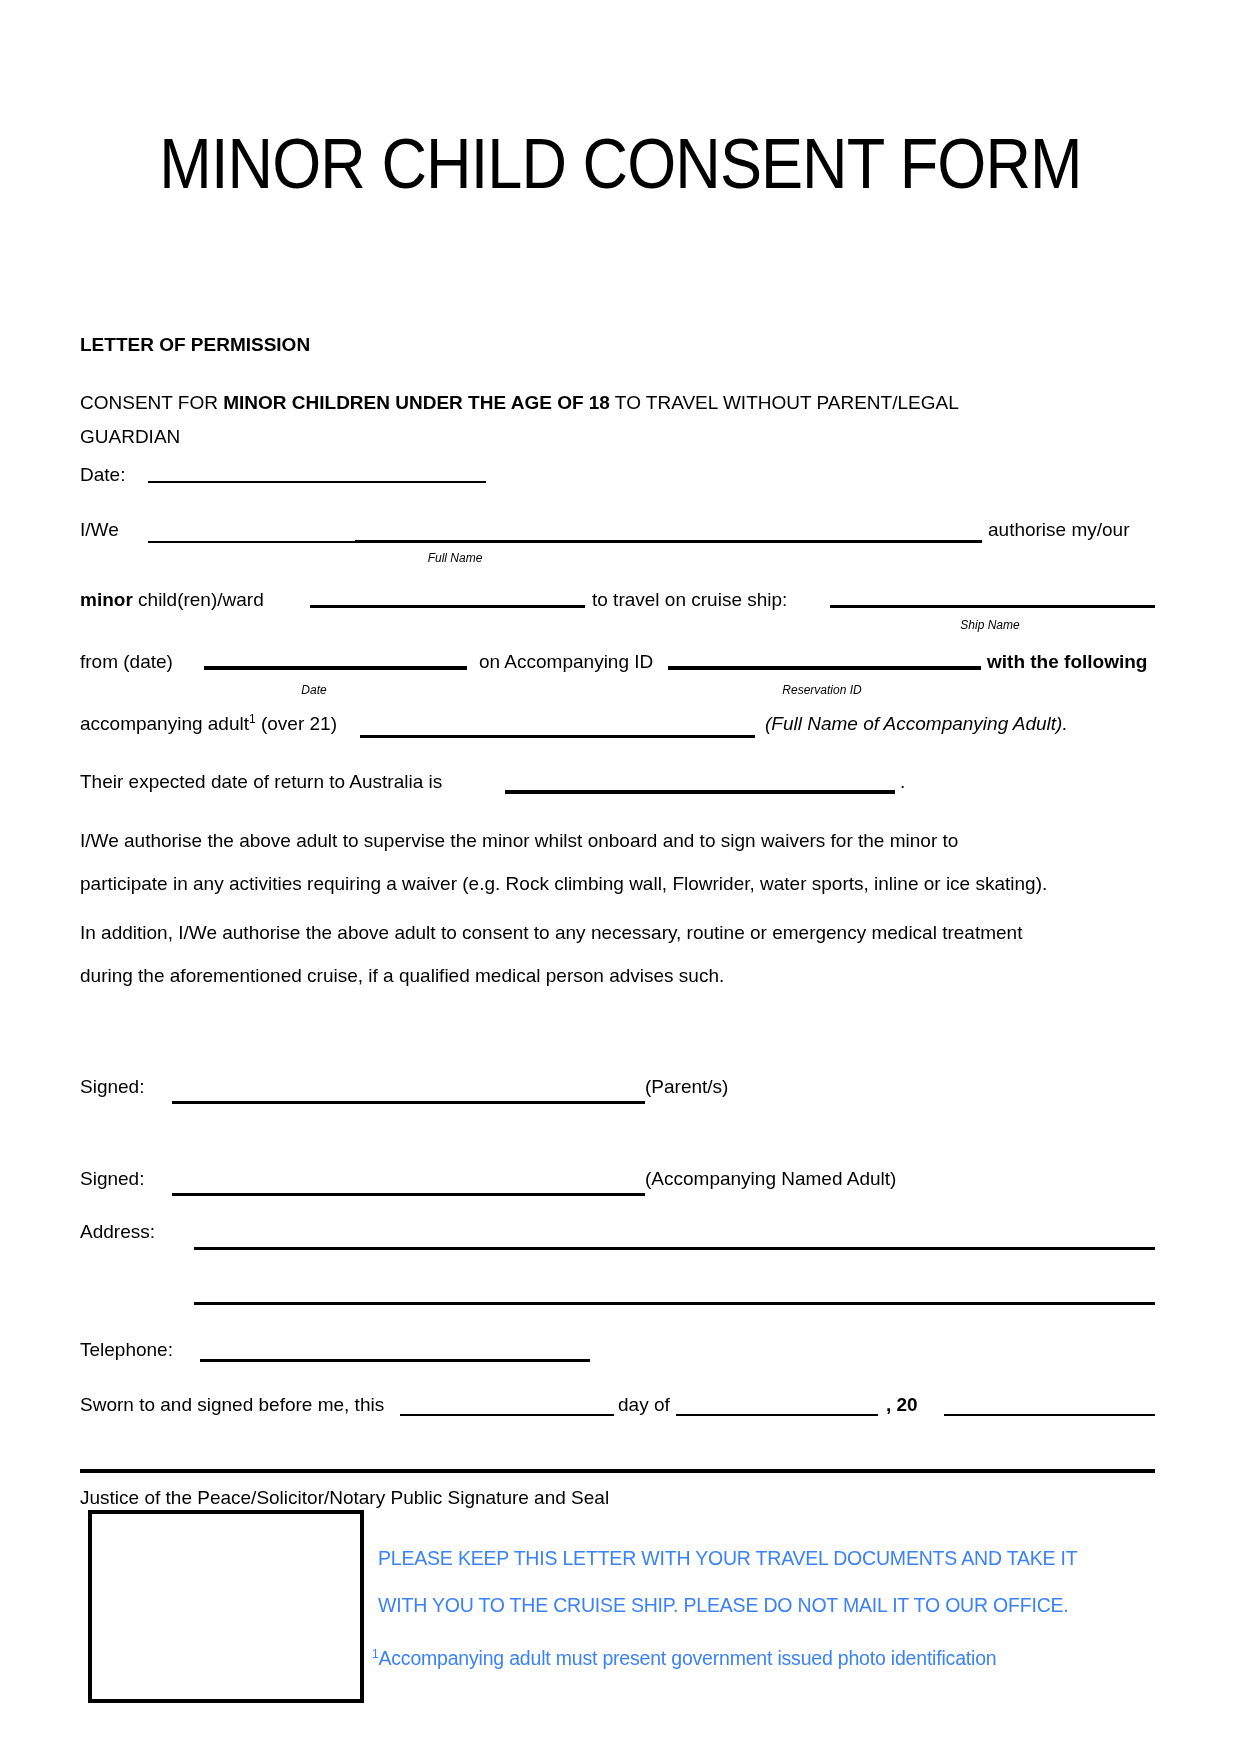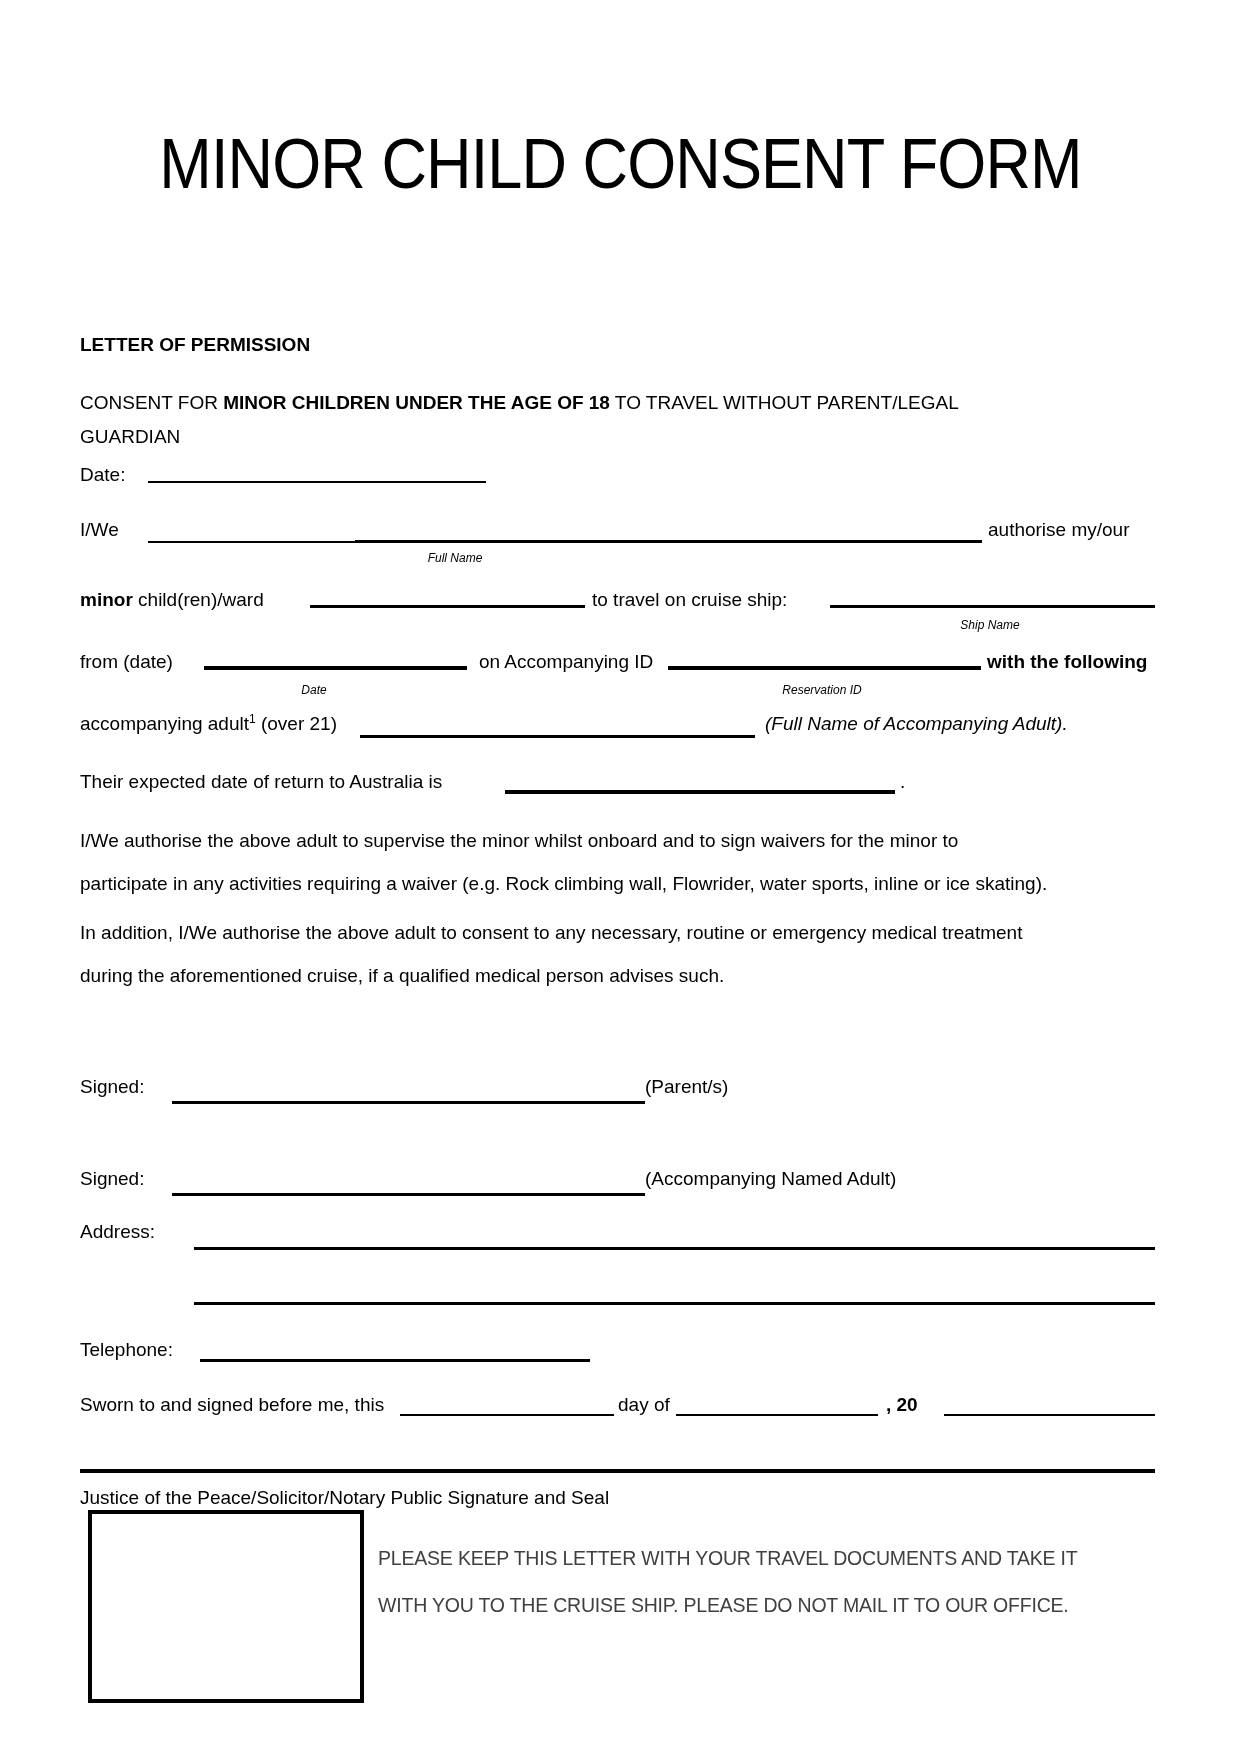--- a/index.html
+++ b/index.html
@@ -5,21 +5,21 @@
   html,body{margin:0;padding:0;background:#e8e8e8;}
   .page{position:relative;width:1241px;height:1754px;margin:0 auto;background:#ffffff;
         font-family:"Liberation Sans",sans-serif;color:#000;overflow:hidden;}
   .t{position:absolute;font-size:19px;line-height:1.25;white-space:nowrap;}
   .b{font-weight:bold;}
   .cap{position:absolute;font-size:12px;font-style:italic;text-align:center;white-space:nowrap;}
   .blank{position:absolute;border-bottom:3px solid #000;height:0;}
   .w2{border-bottom-width:2px;} .w4{border-bottom-width:4px;}
   .title{position:absolute;left:0;right:0;top:124px;text-align:center;font-size:70px;
          letter-spacing:-1px;transform:scaleX(0.9);white-space:nowrap;}
-  .red{color:#404040;font-size:19.5px;letter-spacing:-0.2px;}
+  .red{color:#3b82f6;font-size:19.5px;letter-spacing:-0.2px;}
   sup{font-size:12px;line-height:0;}
   .hr{position:absolute;background:#000;}
   .sealbox{position:absolute;left:88px;top:1510px;width:268px;height:185px;border:4px solid #000;background:#fff;}
 </style>
 </head>
 <body>
 
 <div class="page">
 
   <div class="title">MINOR CHILD CONSENT FORM</div>
@@ -86,14 +86,15 @@
   <div class="blank w2" style="left:676px;top:1414px;width:202px;"></div>
   <div class="t" style="left:886px;top:1393px;font-weight:bold;">, 20</div>
   <div class="blank w2" style="left:944px;top:1414px;width:211px;"></div>
 
   <div class="hr" style="left:80px;top:1469px;width:1075px;height:4px;"></div>
   <div class="t" style="left:80px;top:1486px;">Justice of the Peace/Solicitor/Notary Public Signature and Seal</div>
   <div class="sealbox"></div>
 
   <div class="t red" style="left:378px;top:1546px;">PLEASE KEEP THIS LETTER WITH YOUR TRAVEL DOCUMENTS AND TAKE IT</div>
   <div class="t red" style="left:378px;top:1593px;">WITH YOU TO THE CRUISE SHIP. PLEASE DO NOT MAIL IT TO OUR OFFICE.</div>
+  <div class="t red" style="left:372px;top:1646px;"><sup>1</sup><span>Accompanying adult must present government issued photo identification</span></div>
 
 </div>
 
 </body></html>

